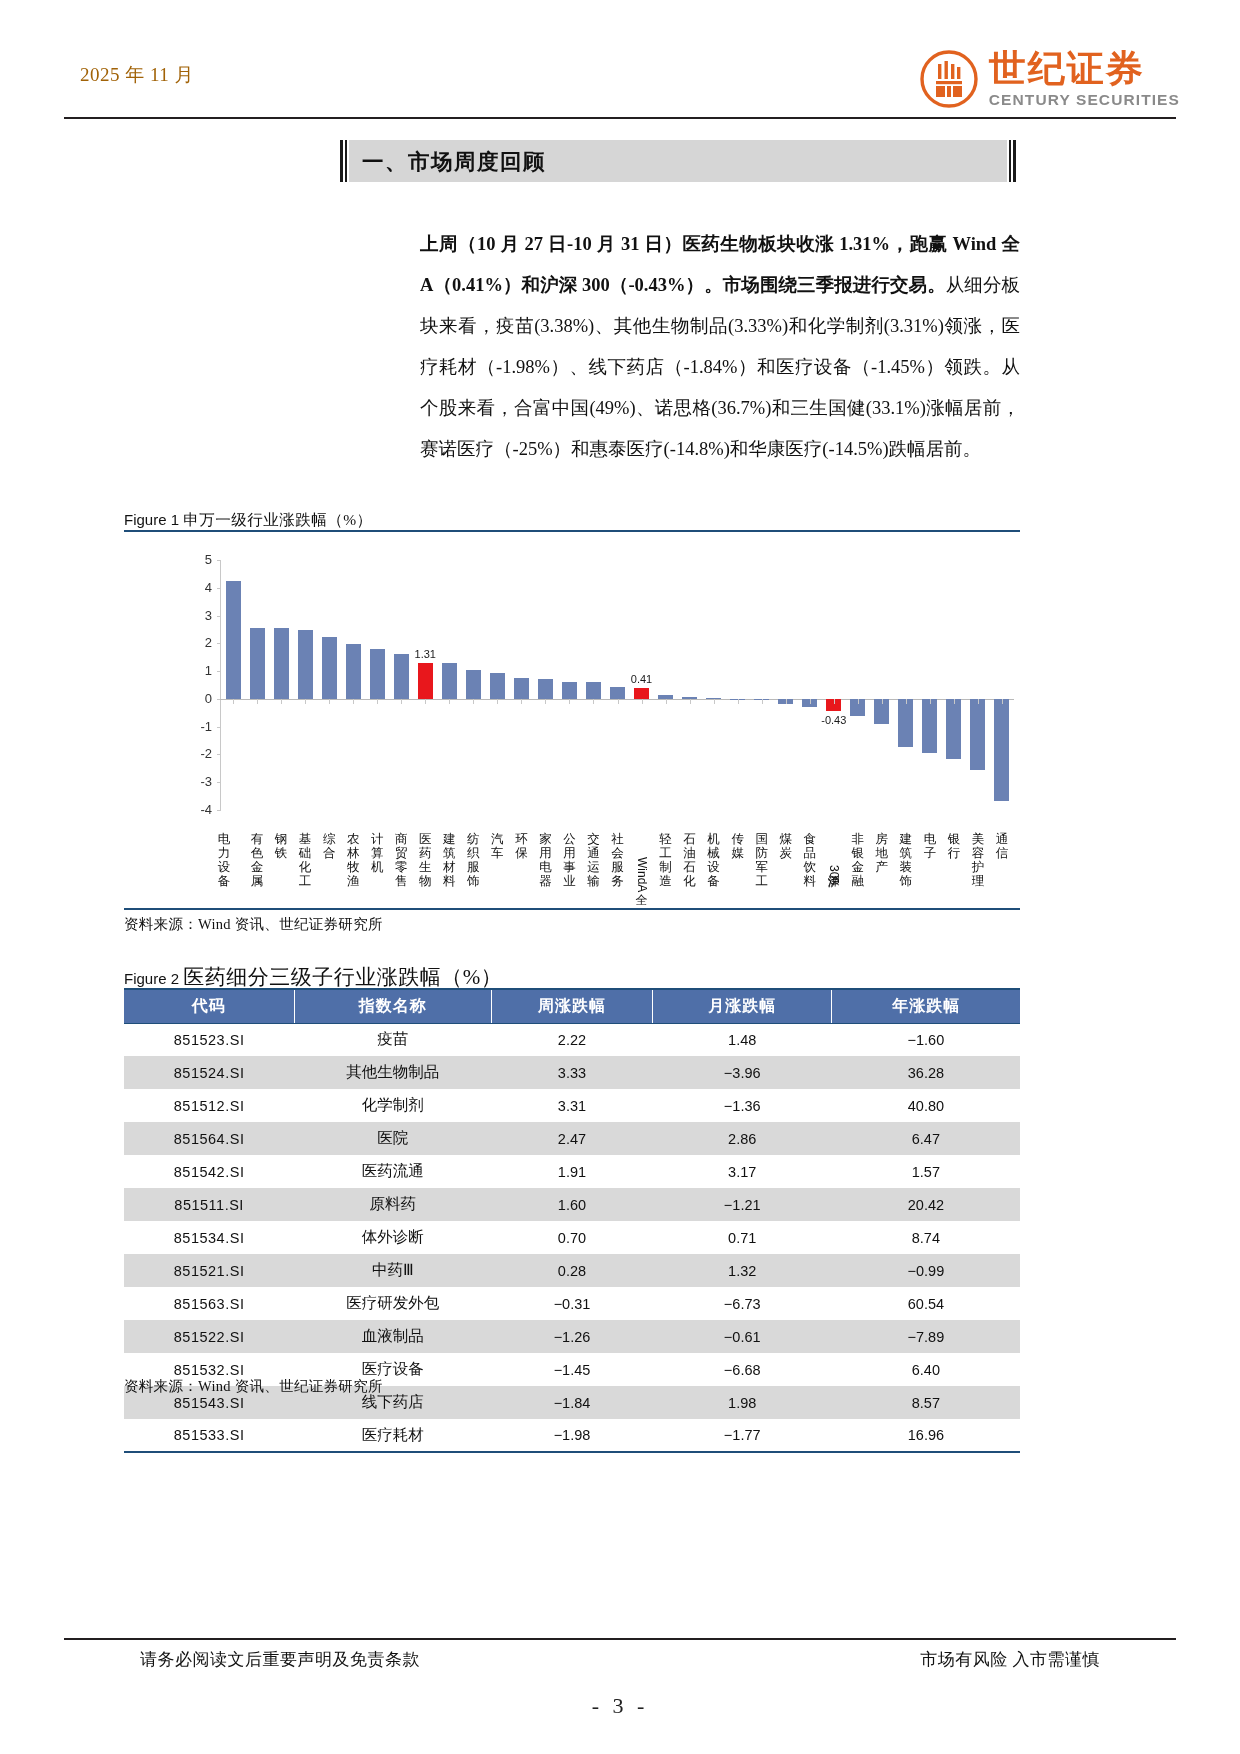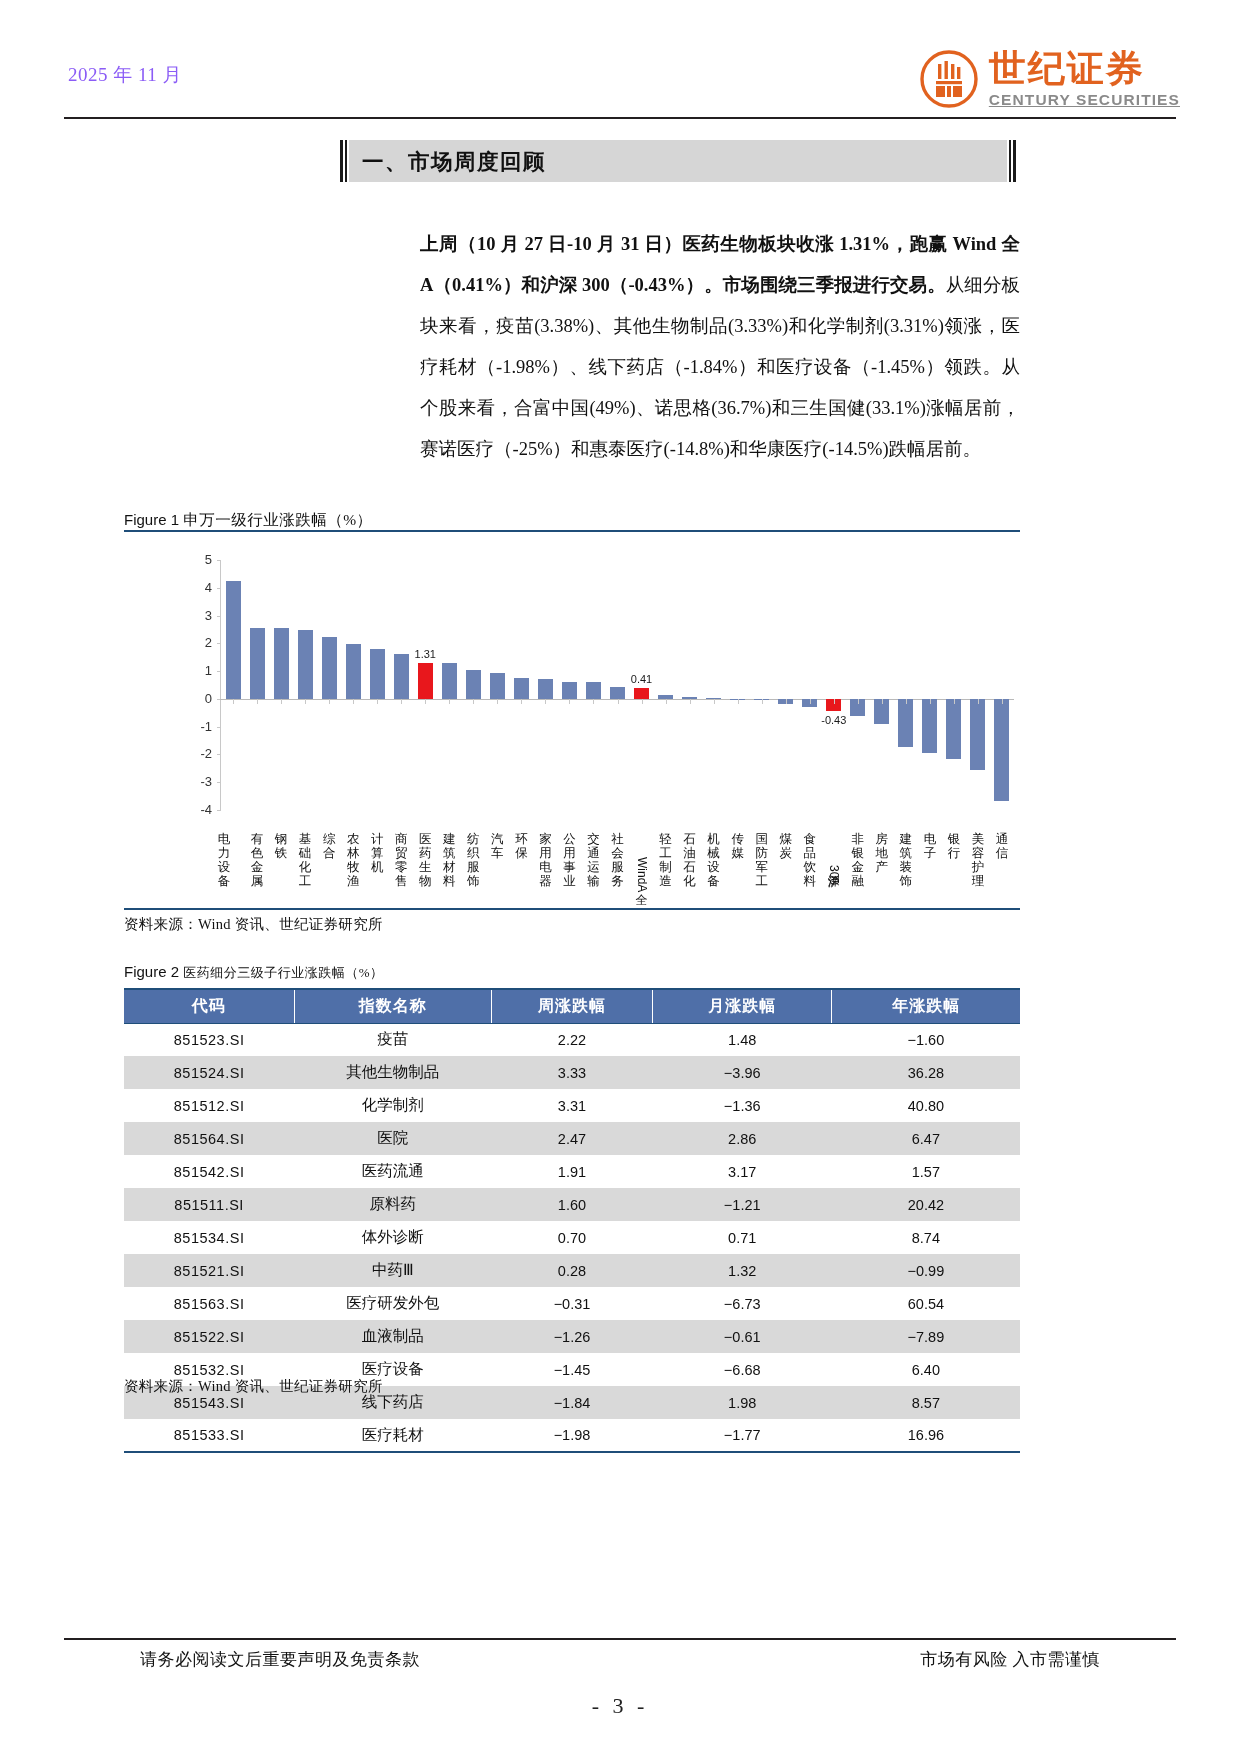--- a/index.html
+++ b/index.html
@@ -8,36 +8,36 @@
     height: 1754px;
     background: #ffffff;
     font-family: "Liberation Serif", serif;
     color: #000;
   }
   .page { position: relative; width: 1240px; height: 1754px; background:#fff; }
 
   
   .hdr { position:absolute; left:0; top:0; width:1240px; height:118px; }
   .hdr-date {
-    position:absolute; left:68px; top:62px;
-    font-family:"Liberation Serif", serif;
-    font-size:19px; letter-spacing:.5px; color:#8b5cf6;
+    position:absolute; left:80px; top:62px;
+    font-family:"Liberation Serif", serif;
+    font-size:19px; letter-spacing:.5px; color:#a16207;
   }
   .logo-wrap { position:absolute; right:60px; top:48px; display:flex; align-items:center; gap:9px; }
   .logo-mark { width:62px; height:62px; flex:0 0 auto; }
   .logo-txt { display:flex; flex-direction:column; justify-content:center; }
   .logo-cn {
     font-family:"Liberation Serif", serif;
     font-size:37px; font-weight:700; color:#e1621f;
     line-height:1.0; letter-spacing:2px;
   }
   .logo-en {
     font-family:"Liberation Sans", sans-serif;
     font-size:15.5px; font-weight:700; color:#8a8a8a;
-    letter-spacing:1.1px; margin-top:4px;text-decoration:underline;
+    letter-spacing:1.1px; margin-top:4px;
   }
   .hdr-rule { position:absolute; left:64px; top:117px; width:1112px; height:2px; background:#231f20; }
 
   
   .sec { position:absolute; left:340px; top:140px; width:676px; height:42px; }
   .sec-bar-l { position:absolute; left:0; top:0; width:3px; height:42px; background:#1a1a1a; }
   .sec-bar-l2 { position:absolute; left:5px; top:0; width:2px; height:42px; background:#1a1a1a; }
   .sec-bar-r { position:absolute; right:5px; top:0; width:2px; height:42px; background:#1a1a1a; }
   .sec-bar-r2 { position:absolute; right:0; top:0; width:3px; height:42px; background:#1a1a1a; }
   .sec-bg { position:absolute; left:9px; top:0; right:9px; height:42px; background:#d6d6d6; }
@@ -118,21 +118,21 @@
     font-size:14.5px; color:#111; letter-spacing:.3px;
   }
   .src-rule1 { position:absolute; left:124px; top:908px; width:896px; height:2px; background:#1f4e79; }
 
   
   .fig2-cap {
     position:absolute; left:124px; top:963px;
     font-family:"Liberation Sans", sans-serif;
     font-size:15px; color:#111;
   }
-  .fig2-cap .cn { font-family:"Liberation Serif", serif; font-size:13px; letter-spacing:.5px; }
+  .fig2-cap .cn { font-family:"Liberation Serif", serif; font-size:21px; letter-spacing:.5px; }
 
   table.t2 {
     position:absolute; left:124px; top:988px; width:896px;
     border-collapse:collapse;
     font-family:"Liberation Serif", serif;
   }
   table.t2 th {
     background:#4f6fa8; color:#ffffff;
     font-size:16px; font-weight:700; letter-spacing:1px;
     height:34px; text-align:center;

